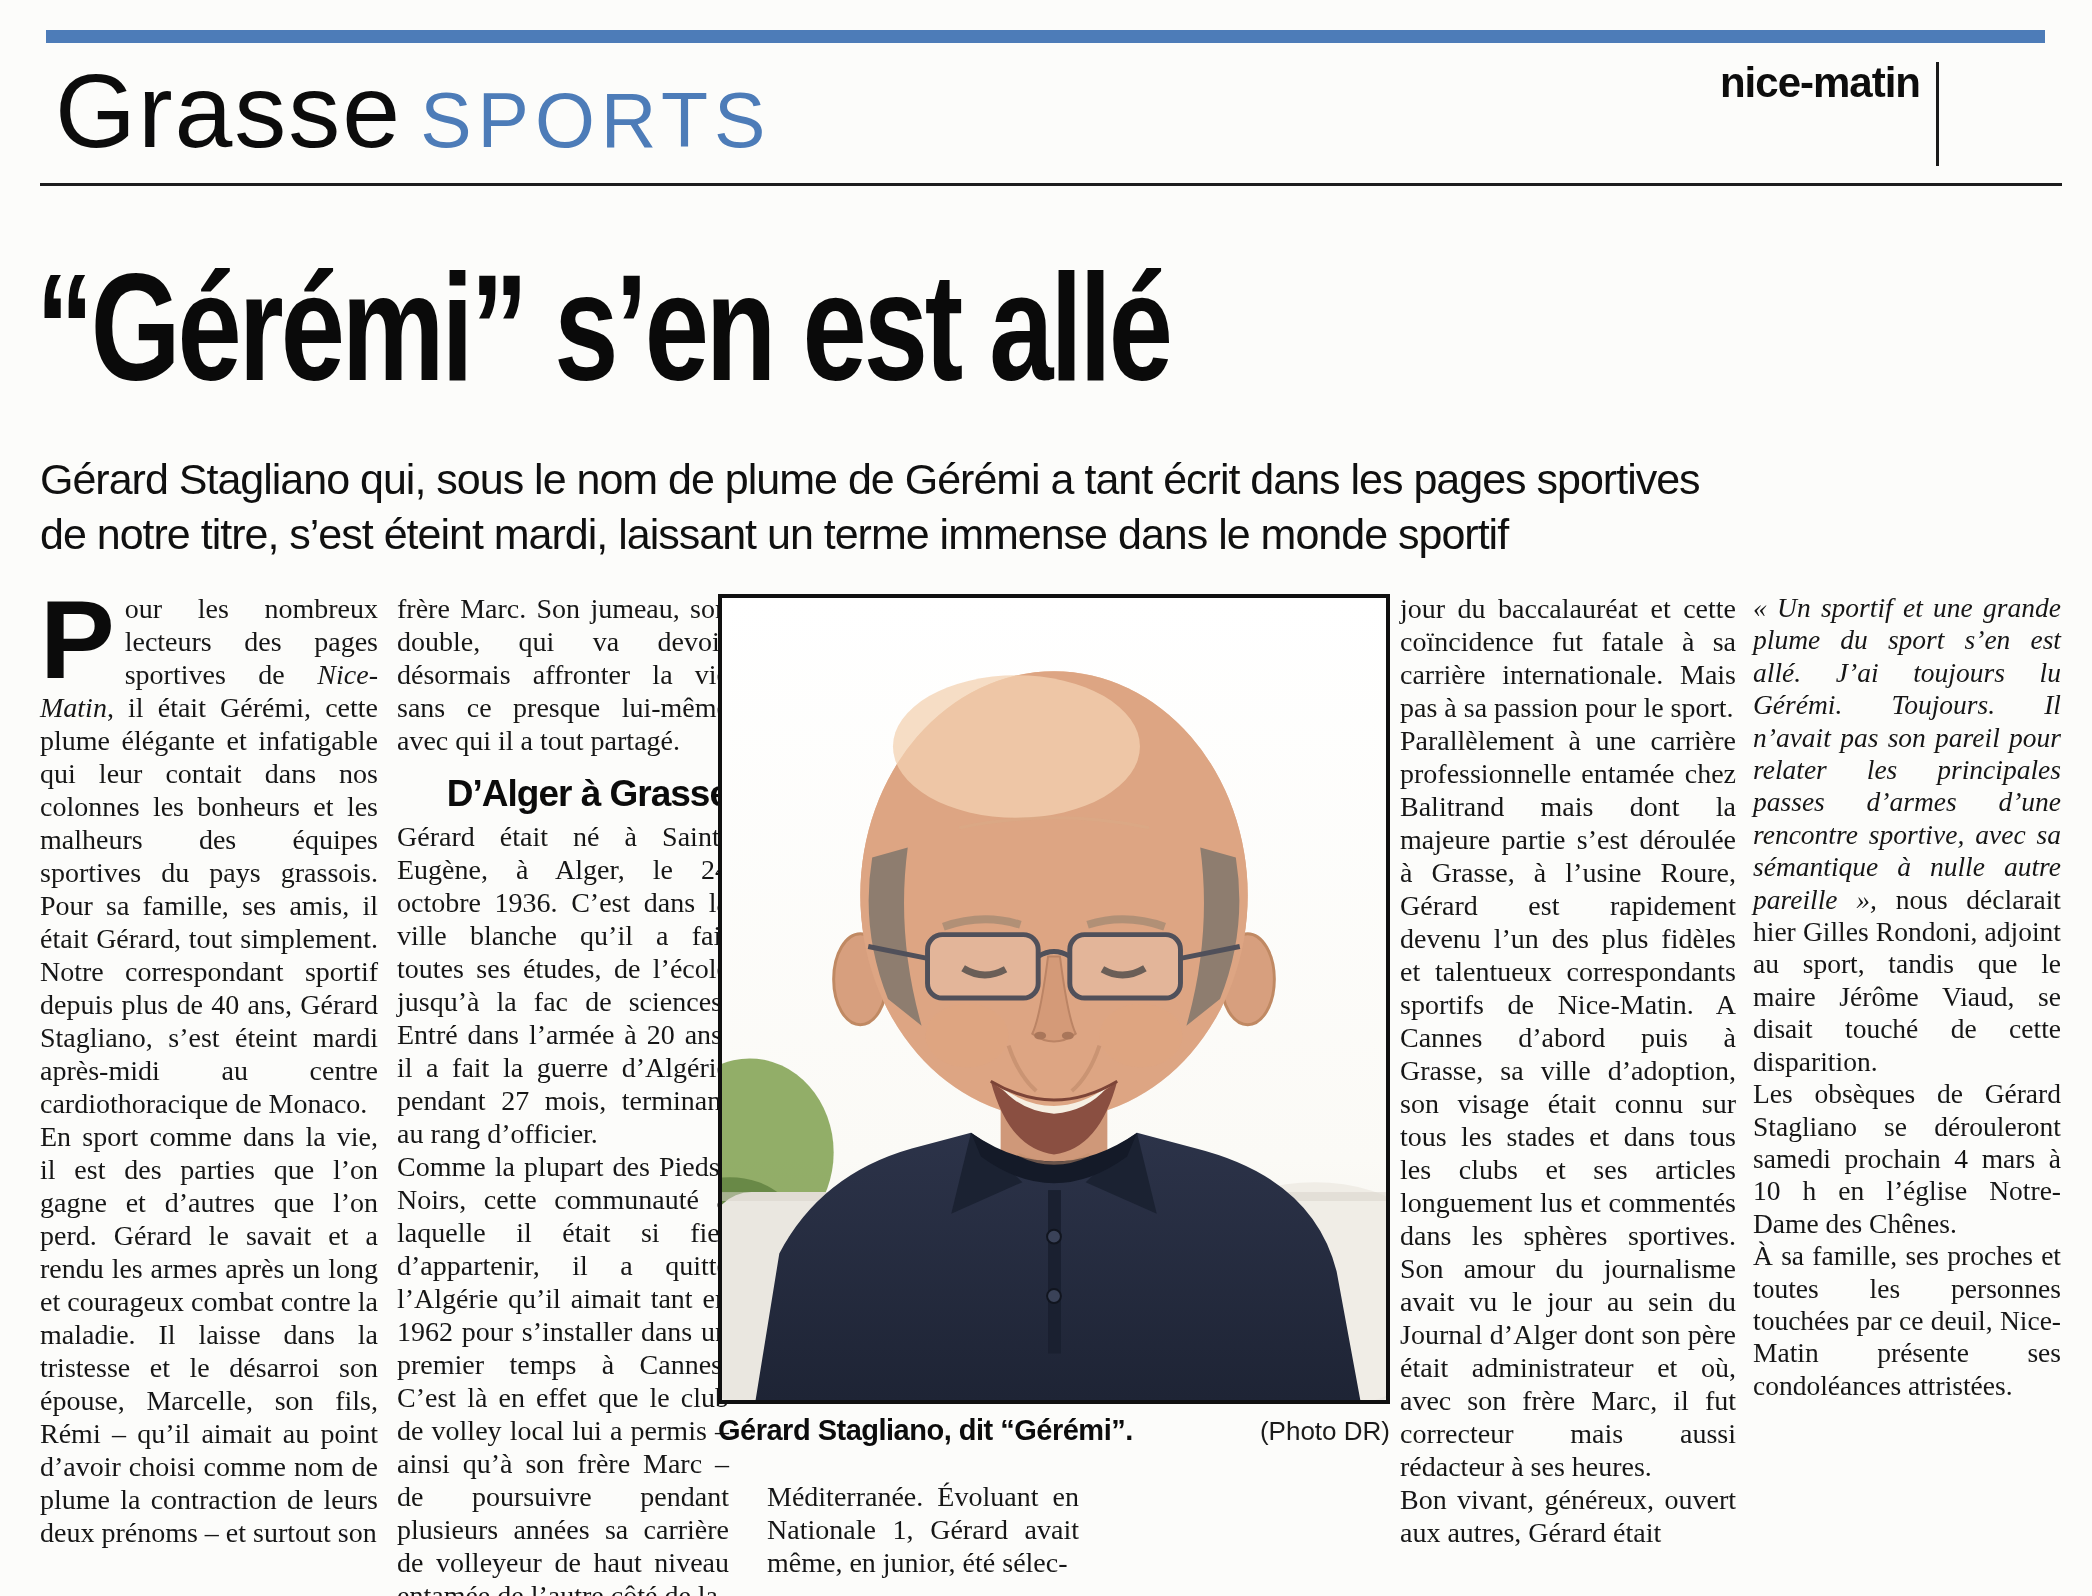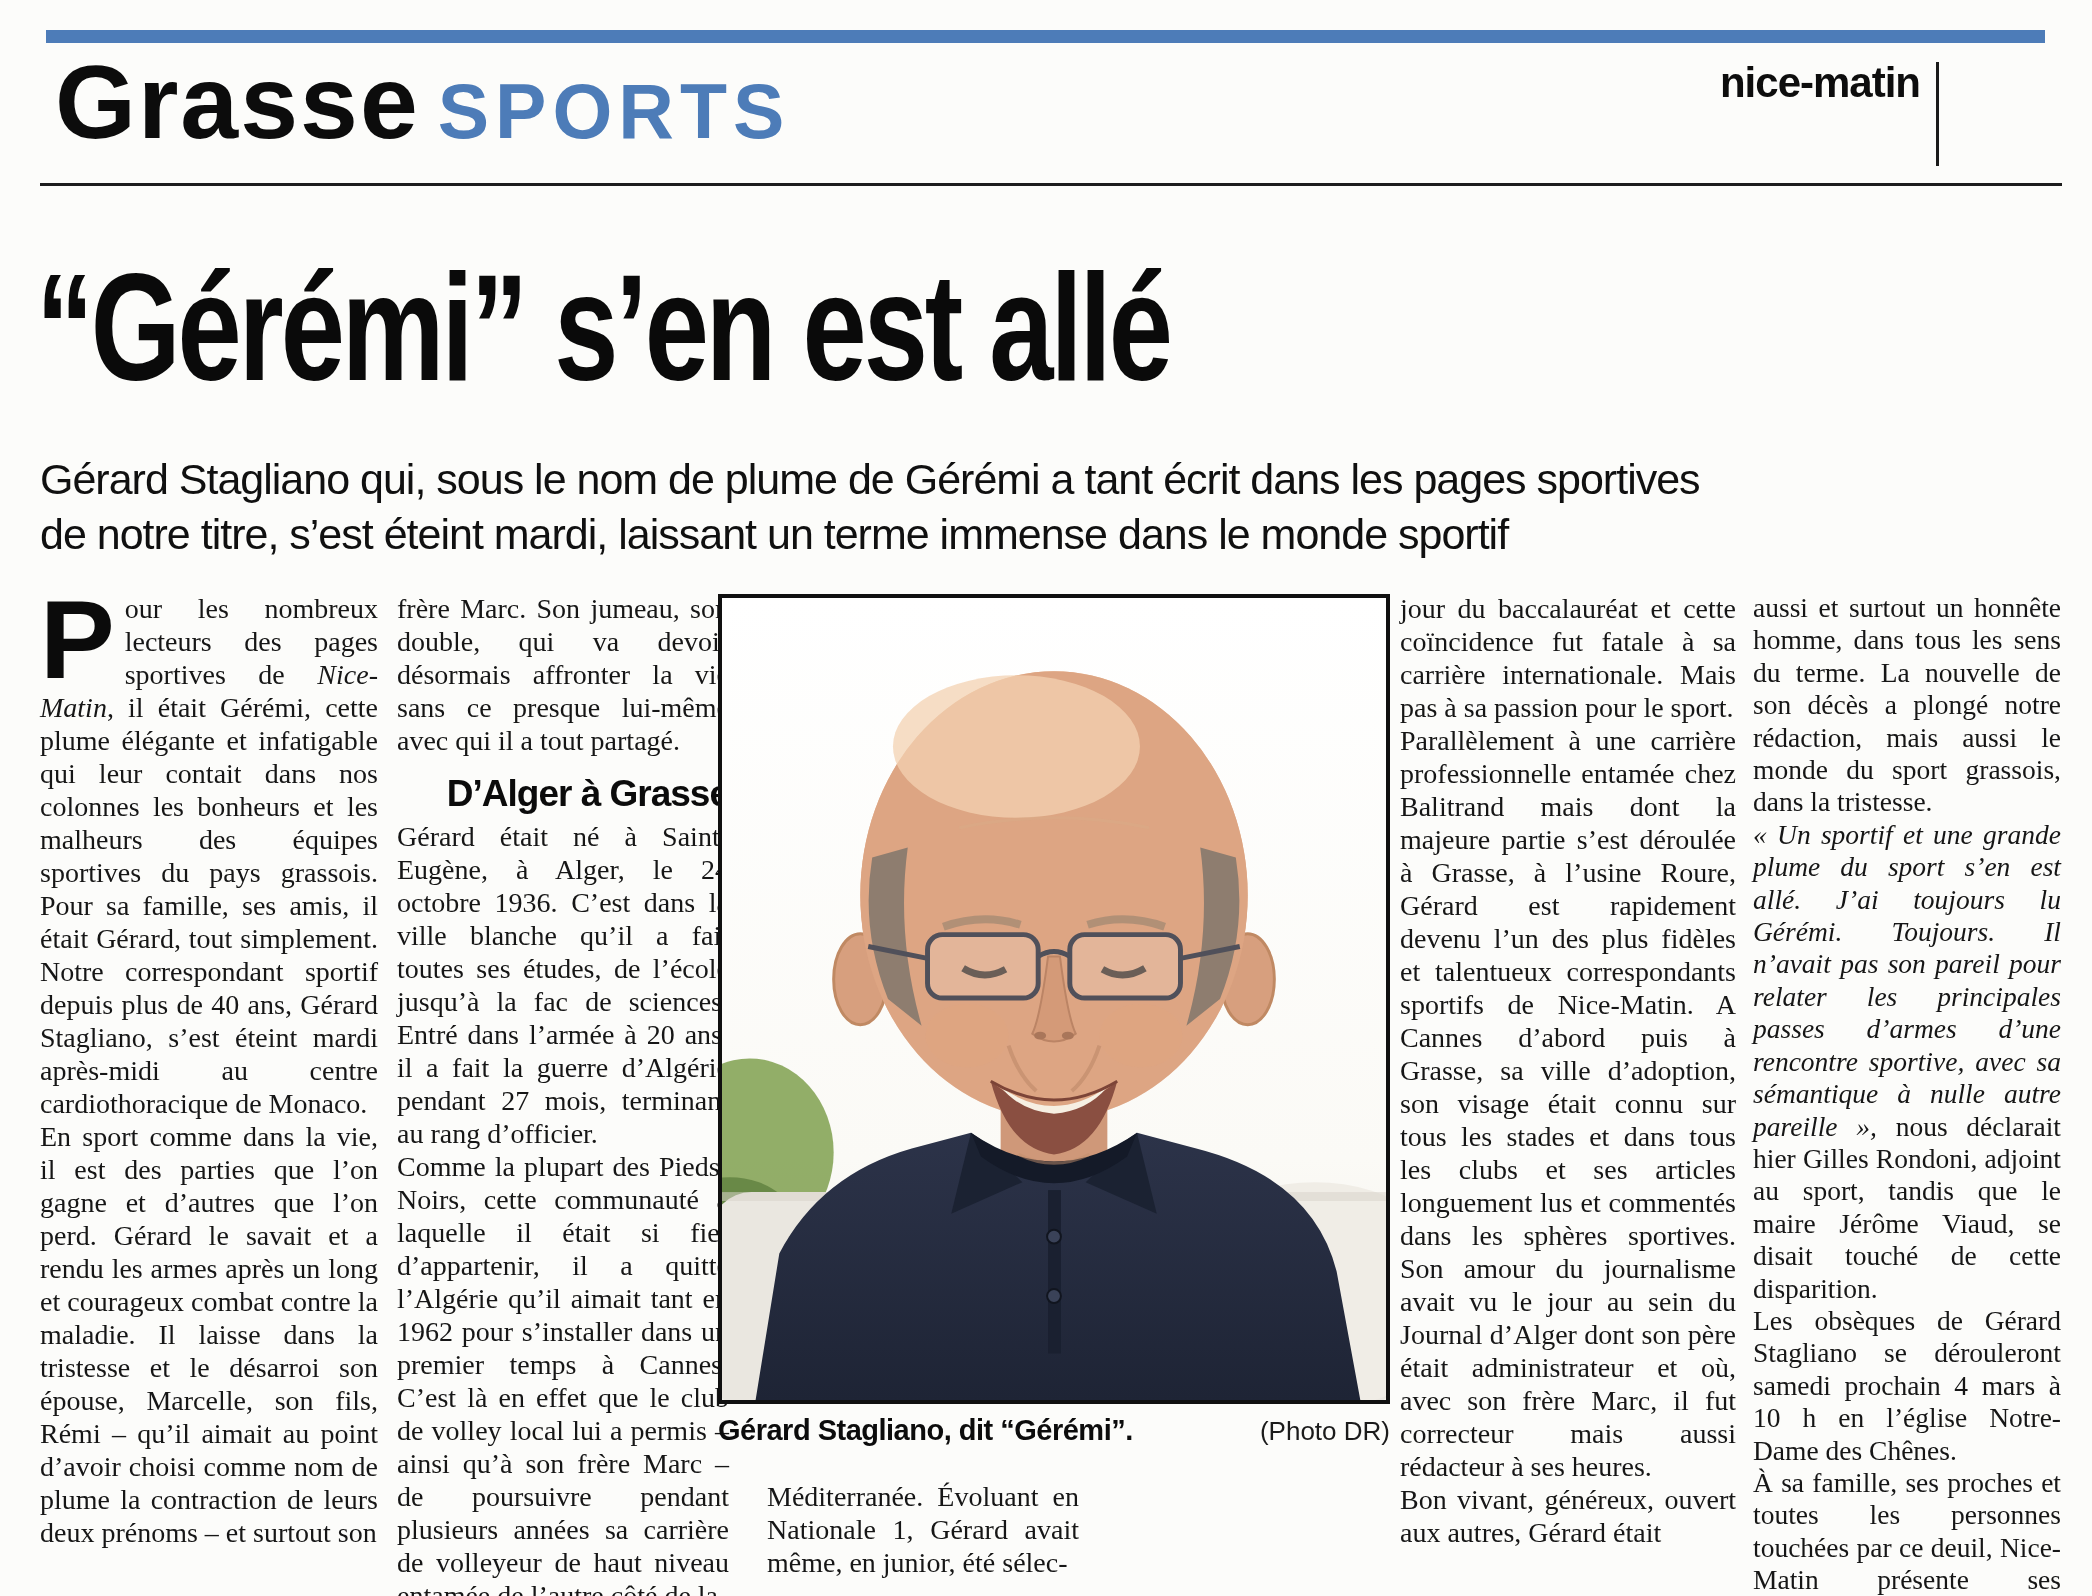--- a/index.html
+++ b/index.html
@@ -6,21 +6,21 @@
   .page{
     position:relative;
     width:2092px;height:1596px;
     background:#fcfcfa;
     overflow:hidden;
     font-family:"Liberation Serif", serif;
     color:#161616;
   }
   
   .accent-bar{position:absolute;left:46px;top:30px;width:1999px;height:13px;background:#4d7cb8;}
-  .section-line{position:absolute;left:55px;top:43px;white-space:nowrap;font-family:"Liberation Sans",sans-serif;font-weight:bold;}
+  .section-line{position:absolute;left:55px;top:52px;white-space:nowrap;font-family:"Liberation Sans",sans-serif;font-weight:normal;}
   .section-name{font-size:104px;letter-spacing:2px;color:#0c0c0c;}
   .section-sub{font-size:77px;letter-spacing:6px;color:#4d7cb8;margin-left:18px;}
   .masthead-block{position:absolute;top:60px;left:1400px;width:520px;text-align:right;font-family:"Liberation Sans",sans-serif;}
   .masthead{font-size:42px;font-weight:bold;letter-spacing:-1px;color:#0d0d0d;line-height:46px;}
   .issue-date{font-size:35px;font-weight:400;letter-spacing:-1px;color:#141414;line-height:44px;}
   .masthead-rule{position:absolute;left:1936px;top:62px;width:3px;height:104px;background:#1a1a1a;}
   .header-rule{position:absolute;left:40px;top:183px;width:2022px;height:3px;background:#1d1d1d;}
   
   .headline{
     position:absolute;left:36px;top:242px;
@@ -180,20 +180,19 @@
     <p>Méditerranée. Évoluant en Nationale 1, Gérard avait même, en junior, été sélec-</p>
   </div>
 
   <div class="col col4">
     <p>jour du baccalauréat et cette coïncidence fut fatale à sa carrière internationale. Mais pas à sa passion pour le sport.</p>
     <p>Parallèlement à une carrière professionnelle entamée chez Balitrand mais dont la majeure partie s’est déroulée à Grasse, à l’usine Roure, Gérard est rapidement devenu l’un des plus fidèles et talentueux correspondants sportifs de Nice-Matin. A Cannes d’abord puis à Grasse, sa ville d’adoption, son visage était connu sur tous les stades et dans tous les clubs et ses articles longuement lus et commentés dans les sphères sportives. Son amour du journalisme avait vu le jour au sein du Journal d’Alger dont son père était administrateur et où, avec son frère Marc, il fut correcteur mais aussi rédacteur à ses heures.</p>
     <p>Bon vivant, généreux, ouvert aux autres, Gérard était</p>
   </div>
 
   <div class="col col5">
-    <p>aussi et surtout un honnête homme, dans tous les sens du terme. La nouvelle de son décès a plongé notre rédaction, mais aussi le monde du sport grassois, dans la tristesse.</p>
     <p><span class="it">« Un sportif et une grande plume du sport s’en est allé. J’ai toujours lu Gérémi. Toujours. Il n’avait pas son pareil pour relater les principales passes d’armes d’une rencontre sportive, avec sa sémantique à nulle autre pareille », </span><span>nous déclarait hier Gilles Rondoni, adjoint au sport, tandis que le maire Jérôme Viaud, se disait touché de cette disparition.</span></p>
     <p>Les obsèques de Gérard Stagliano se dérouleront samedi prochain 4 mars à 10 h en l’église Notre-Dame des Chênes.</p>
     <p>À sa famille, ses proches et toutes les personnes touchées par ce deuil, Nice-Matin présente ses condoléances attristées.</p>
 
   </div>
 
 </div>
 
 </body></html>

